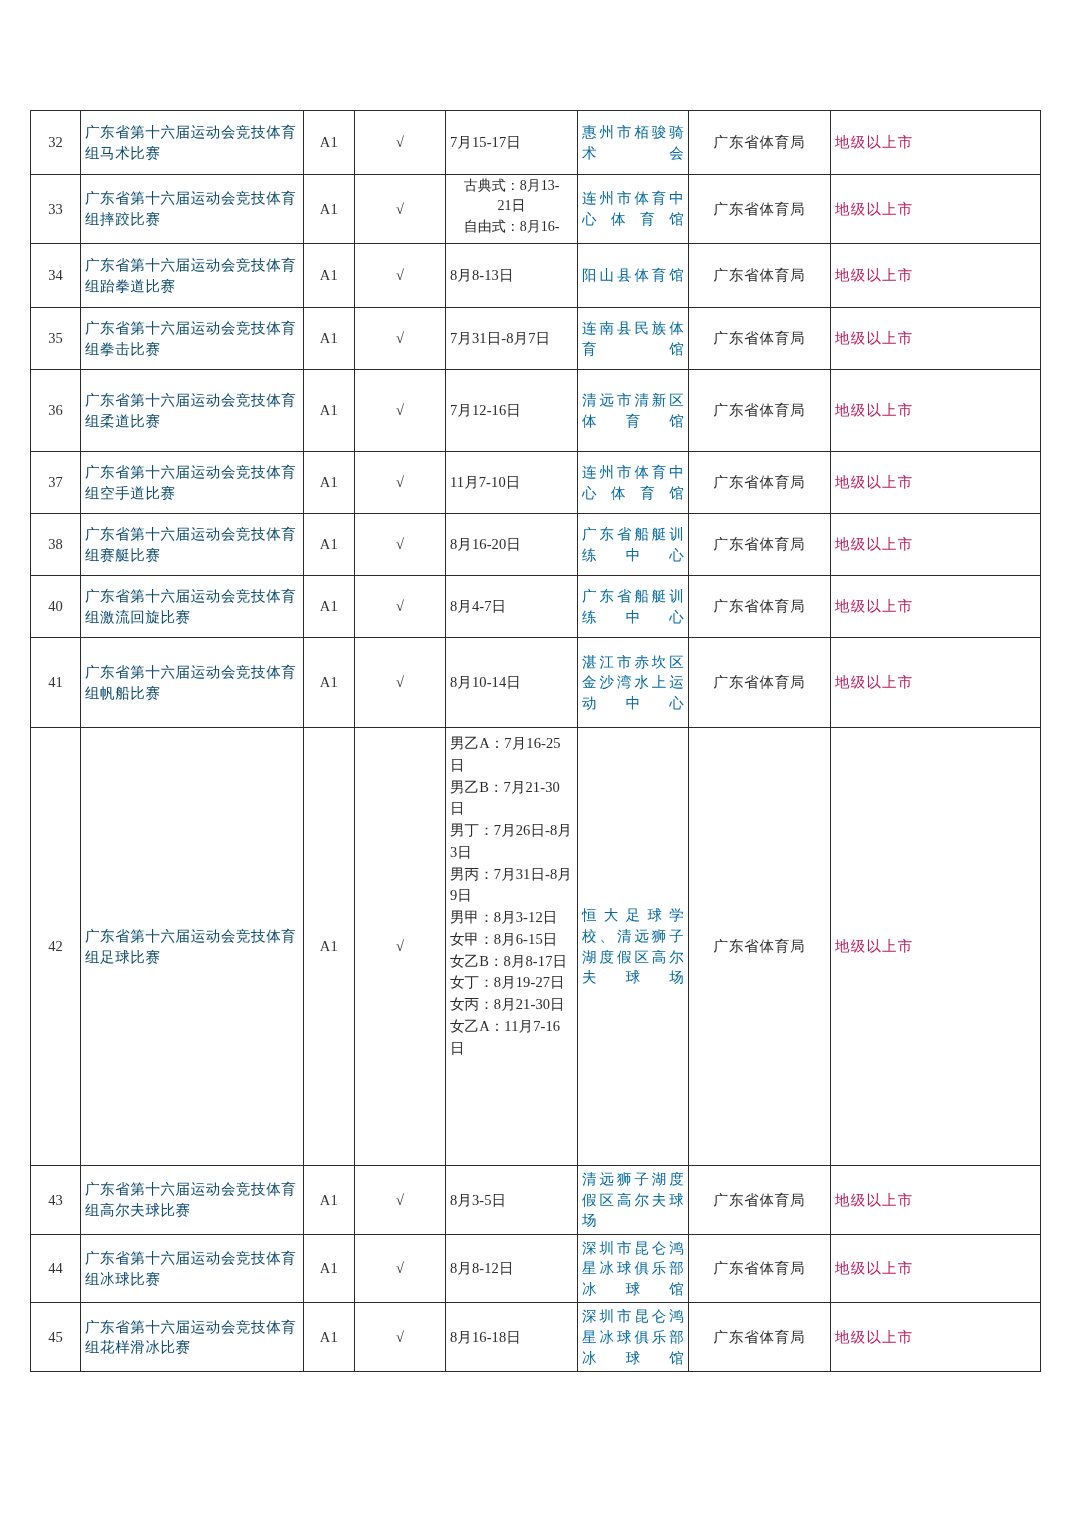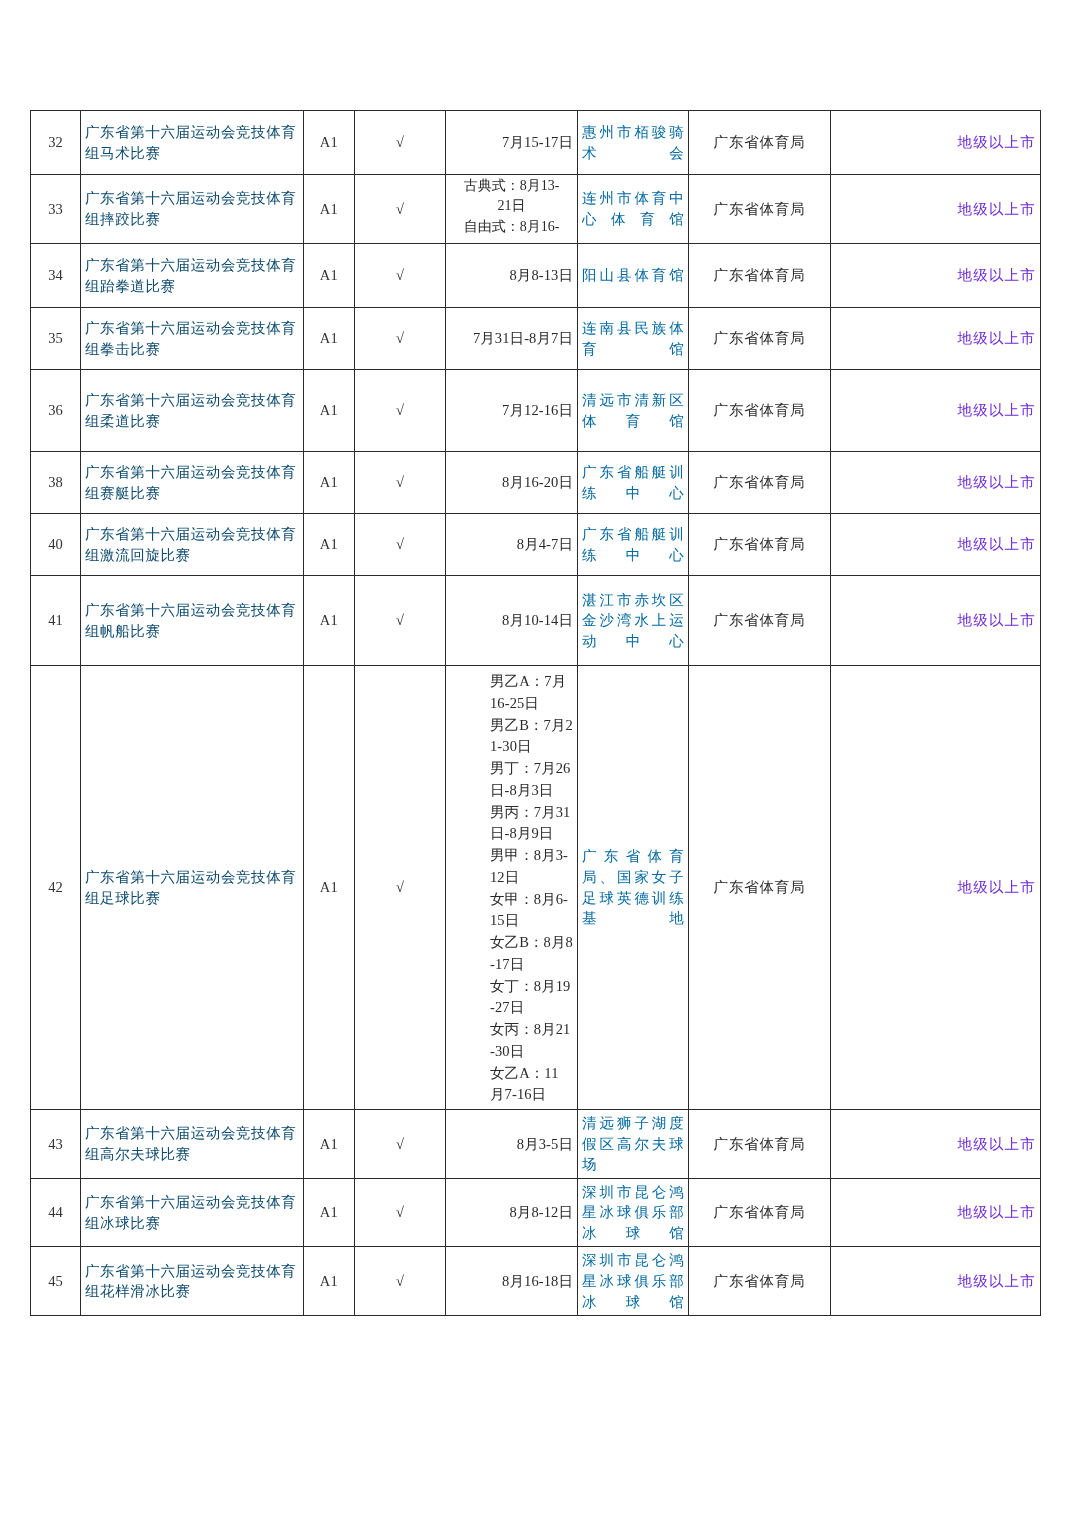--- a/index.html
+++ b/index.html
@@ -67,21 +67,21 @@
     font-size: 14px;
     color: #333;
     letter-spacing: 0.3px;
   }
   .cell-chk {
     text-align: center;
     font-size: 16px;
     color: #2a2a2a;
   }
   .cell-date {
-    text-align: right;
+    text-align: left;
     font-size: 14px;
     color: #2a2a2a;
     letter-spacing: 0.1px;
   }
   .cell-date.multi {
     text-align: left;
     padding-left: 4px;
   }
   .cell-venue {
     text-align: justify;
@@ -90,23 +90,23 @@
     padding-right: 5px;
     letter-spacing: 0.2px;
     color: #0369a1;
   }
   .cell-org {
     text-align: center;
     letter-spacing: 0.8px;
     color: #2a2a2a;
   }
   .cell-level {
-    text-align: right;
+    text-align: left;
     letter-spacing: 1.2px;
-    color: #6d28d9;
+    color: #be185d;
   }
   
   .clip-date {
     position: relative;
     height: 62px;
     padding: 0;
     overflow: hidden;
   }
   .clip-date .inner {
     position: absolute;
@@ -115,21 +115,20 @@
     width: 100%;
     text-align: center;
     font-size: 14px;
     line-height: 1.45;
     color: #2a2a2a;
   }
   .dline { white-space: nowrap; }
   .cell-date.multi .dline {
     white-space: normal;
     word-break: break-all;
-    margin-left: 40px;
   }
   .big-row td { vertical-align: middle; }
   .big-row .cell-date {
     vertical-align: top;
     padding-top: 5px;
     line-height: 1.5;
   }
   .big-row .cell-venue { vertical-align: middle; }
 </style>
 </head>
@@ -206,20 +205,32 @@
           <td class="cell-code">A1</td>
           <td class="cell-chk">√</td>
           <td class="cell-date">
             <div class="dline">7月12-16日</div>
           </td>
           <td class="cell-venue">清远市清新区体育馆</td>
           <td class="cell-org">广东省体育局</td>
           <td class="cell-level">地级以上市</td>
         </tr>
         <tr style="height: 62px;">
+          <td class="cell-idx">37</td>
+          <td class="cell-name">广东省第十六届运动会竞技体育组空手道比赛</td>
+          <td class="cell-code">A1</td>
+          <td class="cell-chk">√</td>
+          <td class="cell-date">
+            <div class="dline">11月7-10日</div>
+          </td>
+          <td class="cell-venue">连州市体育中心体育馆</td>
+          <td class="cell-org">广东省体育局</td>
+          <td class="cell-level">地级以上市</td>
+        </tr>
+        <tr style="height: 62px;">
           <td class="cell-idx">38</td>
           <td class="cell-name">广东省第十六届运动会竞技体育组赛艇比赛</td>
           <td class="cell-code">A1</td>
           <td class="cell-chk">√</td>
           <td class="cell-date">
             <div class="dline">8月16-20日</div>
           </td>
           <td class="cell-venue">广东省船艇训练中心</td>
           <td class="cell-org">广东省体育局</td>
           <td class="cell-level">地级以上市</td>
@@ -258,21 +269,21 @@
             <div class="dline">男乙B：7月21-30日</div>
             <div class="dline">男丁：7月26日-8月3日</div>
             <div class="dline">男丙：7月31日-8月9日</div>
             <div class="dline">男甲：8月3-12日</div>
             <div class="dline">女甲：8月6-15日</div>
             <div class="dline">女乙B：8月8-17日</div>
             <div class="dline">女丁：8月19-27日</div>
             <div class="dline">女丙：8月21-30日</div>
             <div class="dline">女乙A：11月7-16日</div>
           </td>
-          <td class="cell-venue">广东省体育局、国家女子足球英德训练基地</td>
+          <td class="cell-venue">恒大足球学校、清远狮子湖度假区高尔夫球场</td>
           <td class="cell-org">广东省体育局</td>
           <td class="cell-level">地级以上市</td>
         </tr>
         <tr style="height: 64px;">
           <td class="cell-idx">43</td>
           <td class="cell-name">广东省第十六届运动会竞技体育组高尔夫球比赛</td>
           <td class="cell-code">A1</td>
           <td class="cell-chk">√</td>
           <td class="cell-date">
             <div class="dline">8月3-5日</div>

